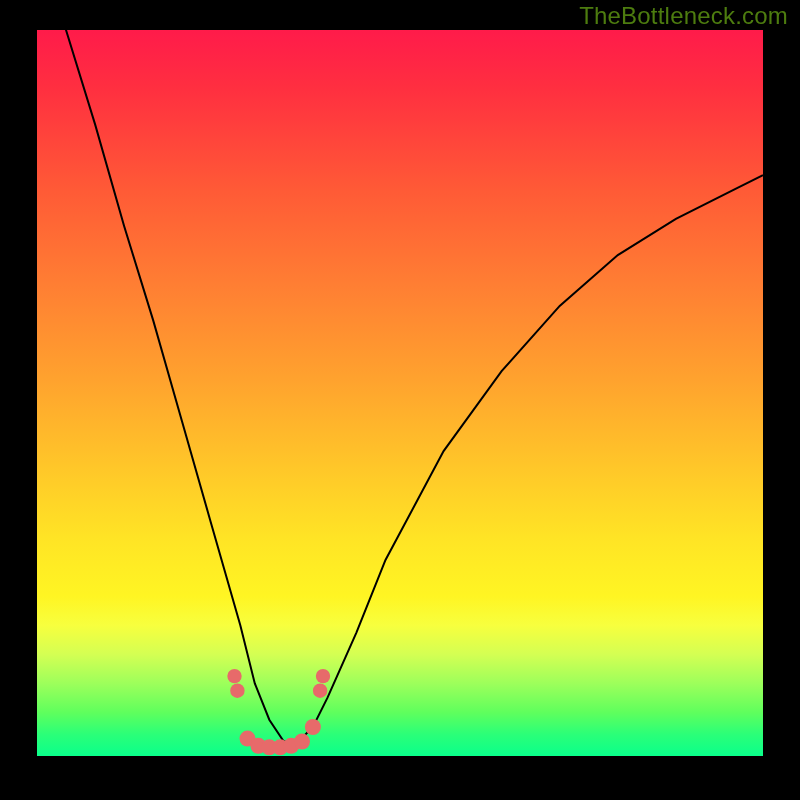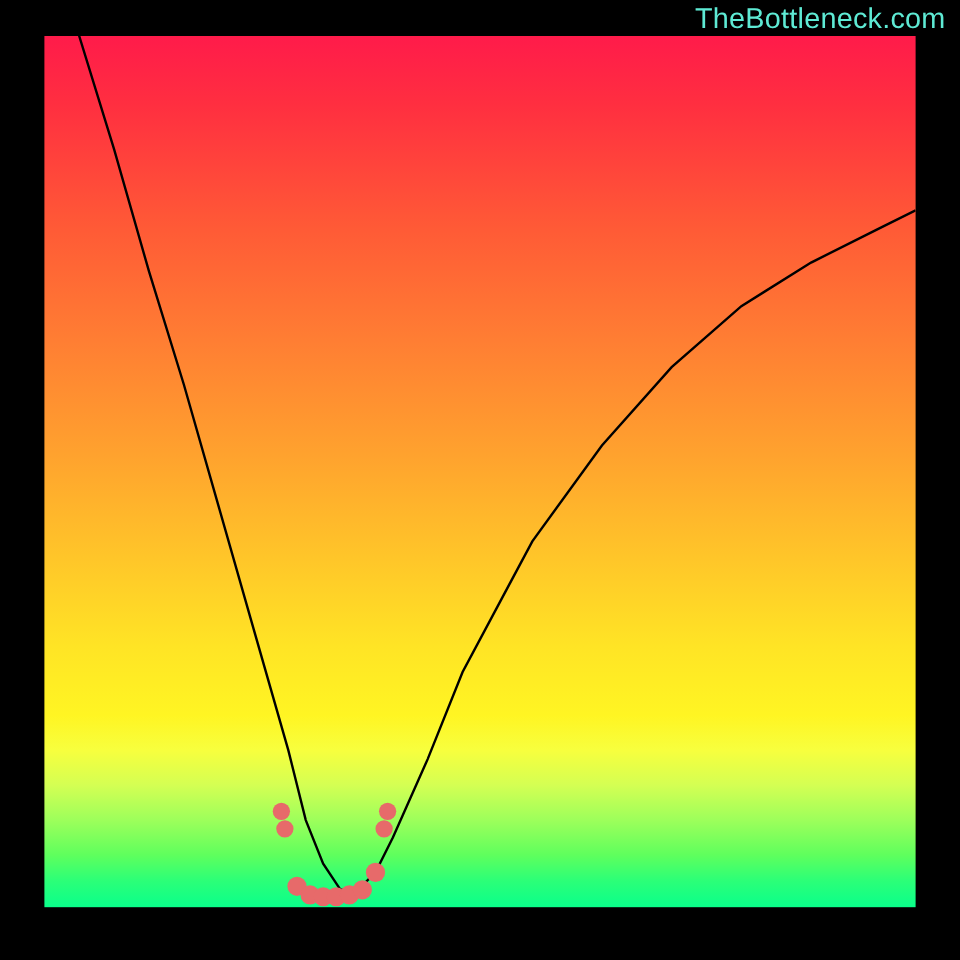--- a/index.html
+++ b/index.html
@@ -12,21 +12,21 @@
     height: 800px;
     position: relative;
     background: #000;
   }
   .watermark {
     position: absolute;
     top: 2px;
     right: 12px;
     font-family: Arial, Helvetica, sans-serif;
     font-size: 24px;
-    color: #5eead4;
+    color: #4d7c0f;
     letter-spacing: 0.2px;
     font-weight: 500;
   }
   .plot-area {
     position: absolute;
     left: 37px;
     top: 30px;
     width: 726px;
     height: 726px;
     

